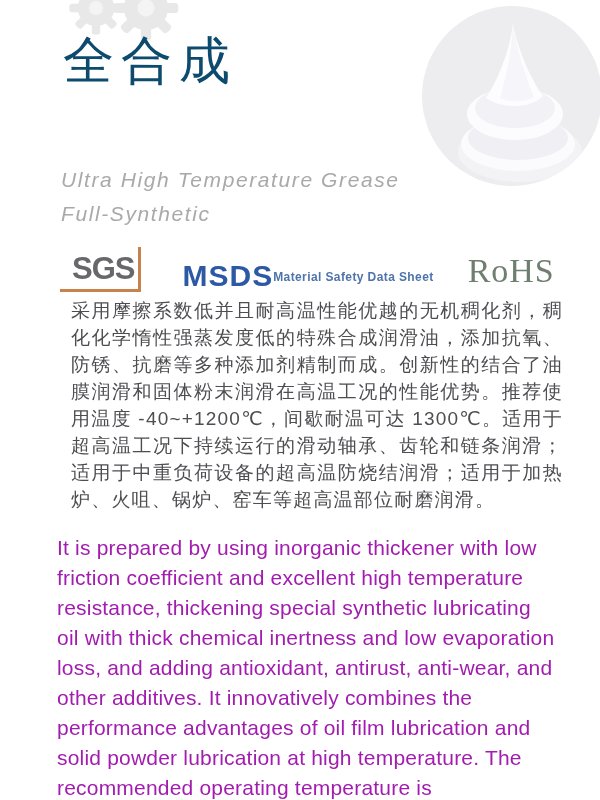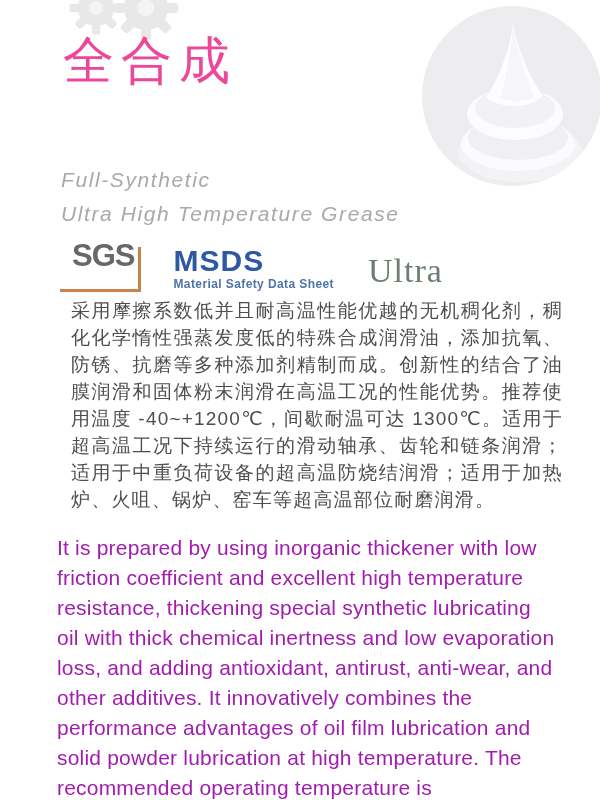--- a/index.html
+++ b/index.html
@@ -20,54 +20,54 @@
 
   
   .product-circle {
     position: absolute; left: 422px; top: 6px;
     width: 180px; height: 180px;
   }
 
   
   .title-block { position: absolute; left: 63px; top: 30px; }
   .title-cn-black {
-    font-size: 51px; font-weight: 500; color: #ec4899;
+    font-size: 51px; font-weight: 500; color: #0c4a6e;
     letter-spacing: 7px; line-height: 62px;
   }
   .title-cn-red {
     font-size: 48px; font-weight: 800; color: #d23a30;
     letter-spacing: 4px; line-height: 52px;
   }
   .subtitle-block { position: absolute; left: 61px; top: 163px; }
   .subtitle-line {
     font-style: italic; font-size: 21px; color: #a9a9a9;
     letter-spacing: 1.6px; line-height: 34px; font-weight: 400;
   }
 
   
   .cert-row {
     position: absolute; left: 60px; top: 236px;
     display: flex; align-items: flex-end; height: 56px;
   }
   .cert-sgs {
     position: relative;
-    padding: 0 7px 17px 12px;
+    padding: 0 7px 4px 12px;
     border-bottom: 3px solid #c8834c;
   }
   .cert-sgs::after {
     content: ""; position: absolute; right: 0; bottom: 0;
     width: 3px; height: 42px; background: #c8834c;
   }
   .cert-sgs .cert-label {
     font-size: 31px; font-weight: 700; color: #68686c;
     letter-spacing: -1px; line-height: 32px;
   }
   .cert-msds {
-    margin-left: 32px; display: flex; flex-direction: column;
-    align-items: flex-start; padding-bottom: 1px;
+    margin-left: 41px; display: flex; flex-direction: row;
+    align-items: center; padding-bottom: 1px;
   }
   .cert-msds .cert-label {
     font-size: 30px; font-weight: 800; color: #2d59a4;
     letter-spacing: 1px; line-height: 30px;
   }
   .cert-msds .cert-sublabel {
     font-size: 12px; font-weight: 700; color: #4e74ab;
     letter-spacing: 0.4px; margin-top: 1px; white-space: nowrap;
   }
   .cert-rohs { margin-left: 34px; padding-bottom: 4px; }
@@ -140,32 +140,32 @@
     <ellipse cx="93" cy="102" rx="40" ry="20" fill="#f2f2f6"></ellipse>
     <path d="M91,18 C88,44 76,74 64,92 C80,103 108,103 121,90 C108,72 96,44 91,18 Z" fill="#fdfdff"></path>
     <path d="M91,18 C90,44 84,72 78,92 C88,97 104,96 112,91 C104,72 95,44 91,18 Z" fill="#f6f6fa"></path>
   </g>
 </svg>
 
 <div class="title-block">
   <div class="title-cn-black">全合成</div>
 </div>
 <div class="subtitle-block">
+  <div class="subtitle-line">Ultra High Temperature Grease</div>
   <div class="subtitle-line">Full-Synthetic</div>
-  <div class="subtitle-line">Ultra High Temperature Grease</div>
 </div>
 
 <div class="cert-row">
   <div class="cert-sgs">
     <span class="cert-label">SGS</span>
   </div>
   <div class="cert-msds">
     <span class="cert-label">MSDS</span>
     <span class="cert-sublabel">Material Safety Data Sheet</span>
   </div>
   <div class="cert-rohs">
-    <span class="cert-label">Ultra</span>
+    <span class="cert-label">RoHS</span>
   </div>
 </div>
 
 <p class="desc-cn">采用摩擦系数低并且耐高温性能优越的无机稠化剂，稠化化学惰性强蒸发度低的特殊合成润滑油，添加抗氧、防锈、抗磨等多种添加剂精制而成。创新性的结合了油膜润滑和固体粉末润滑在高温工况的性能优势。推荐使用温度 -40~+1200℃，间歇耐温可达 1300℃。适用于超高温工况下持续运行的滑动轴承、齿轮和链条润滑；适用于中重负荷设备的超高温防烧结润滑；适用于加热炉、火咀、锅炉、窑车等超高温部位耐磨润滑。</p>
 
 <p class="desc-en">It is prepared by using inorganic thickener with low friction coefficient and excellent high temperature resistance, thickening special synthetic lubricating oil with thick chemical inertness and low evaporation loss, and adding antioxidant, antirust, anti-wear, and other additives. It innovatively combines the performance advantages of oil film lubrication and solid powder lubrication at high temperature. The recommended operating temperature is -40~+1200°C, and can reach 1300 °C in the intermittent temperature resistance. It is suitable for lubrication of sliding bearings, gears and chains that are continuously operating under ultra-high temperature conditions; suitable for ultra-high temperature anti-sintering lubrication of medium and heavy load equipment; suitable for wear-resistant lubrication of ultra-high temperature parts such as heating furnace, fire nozzle as well as boiler and kiln car.</p>
 
 </body></html>

